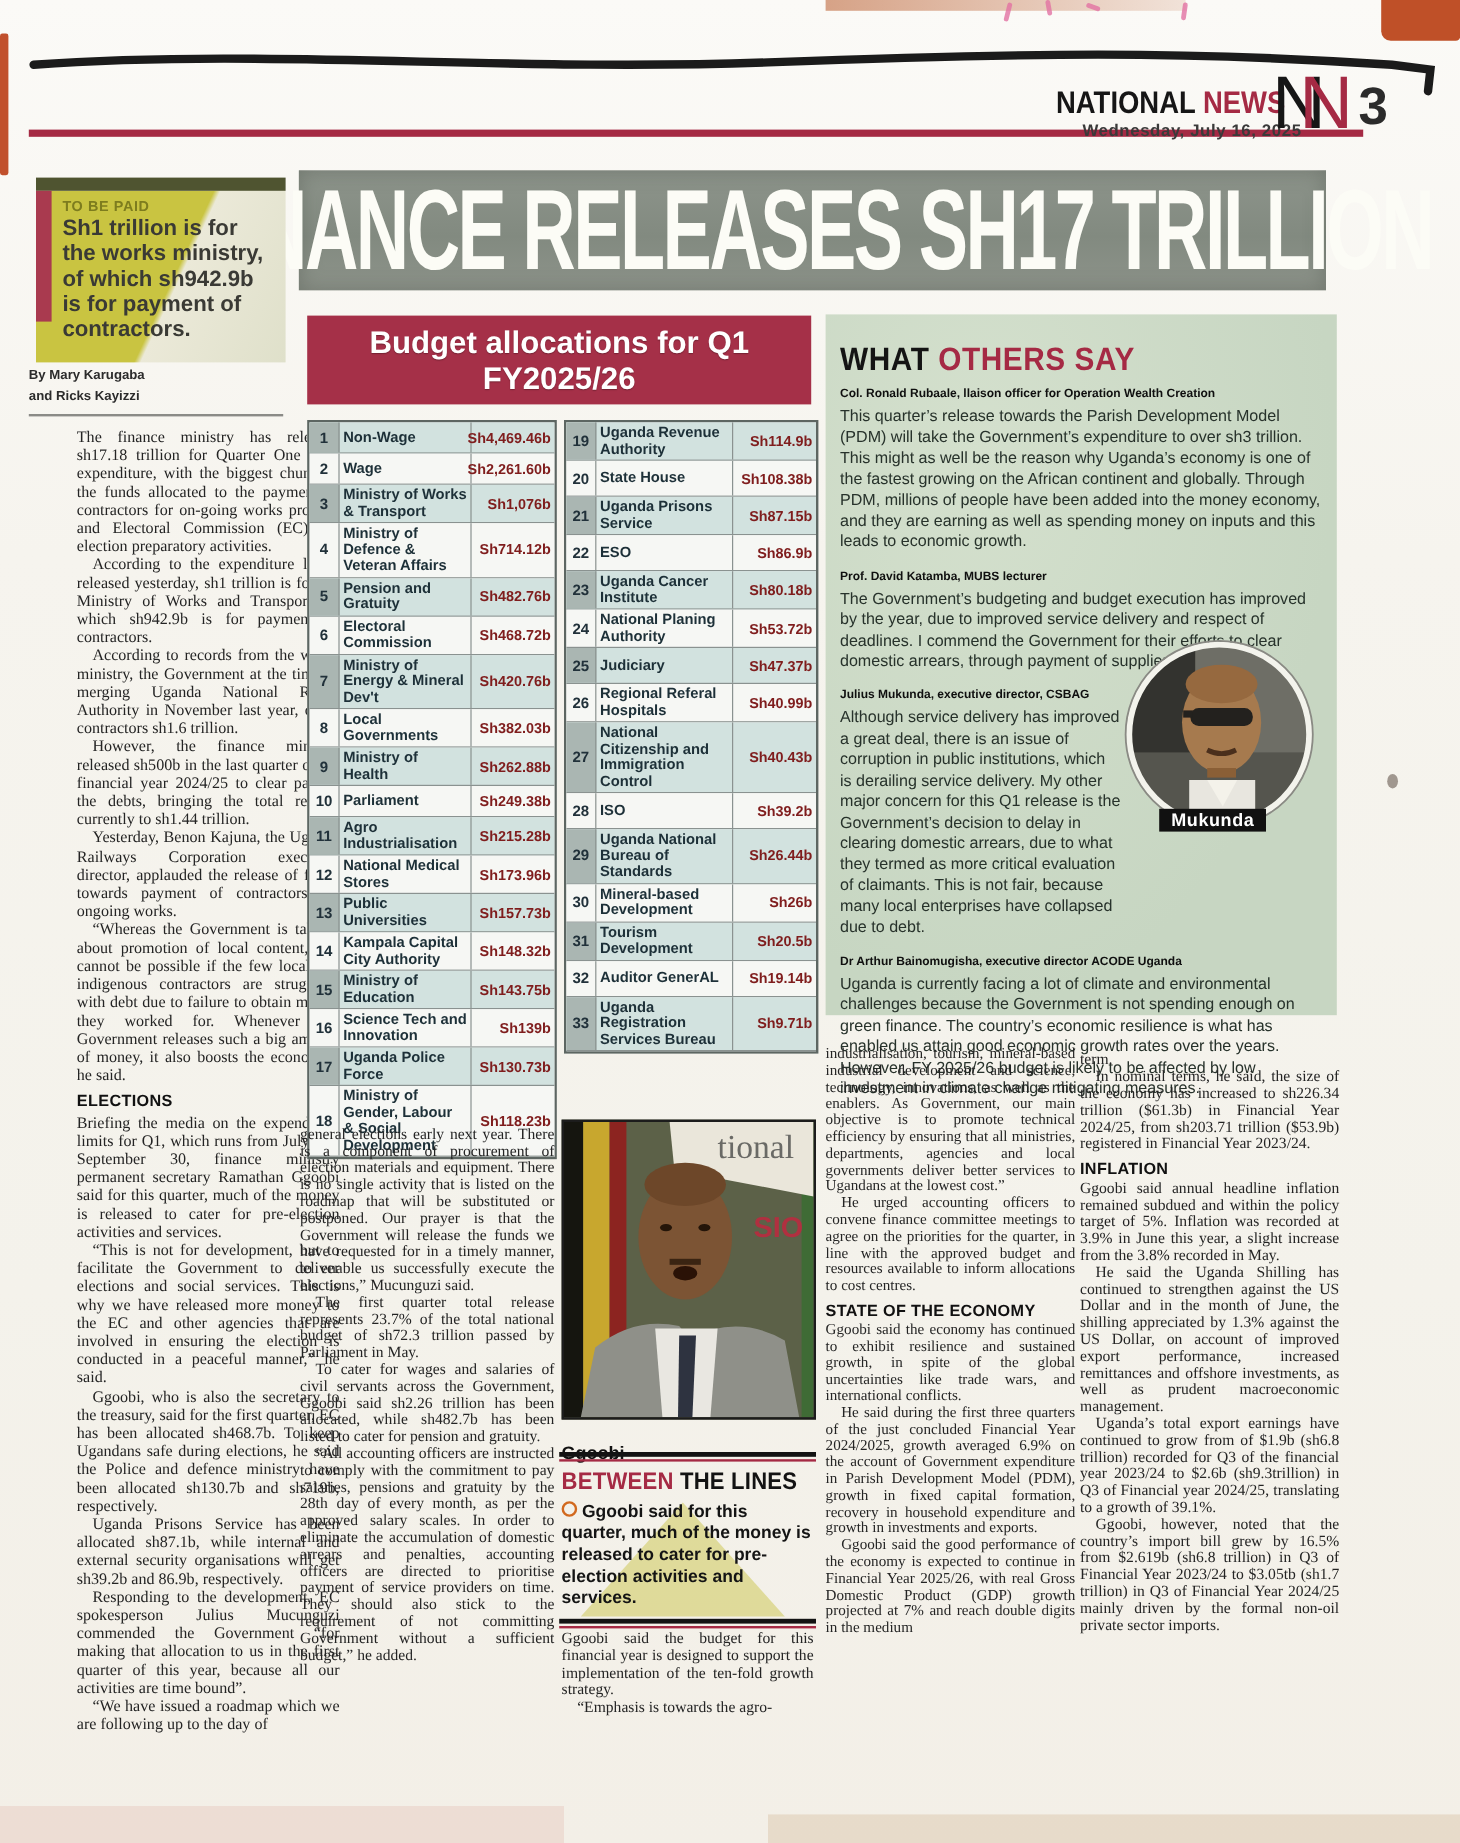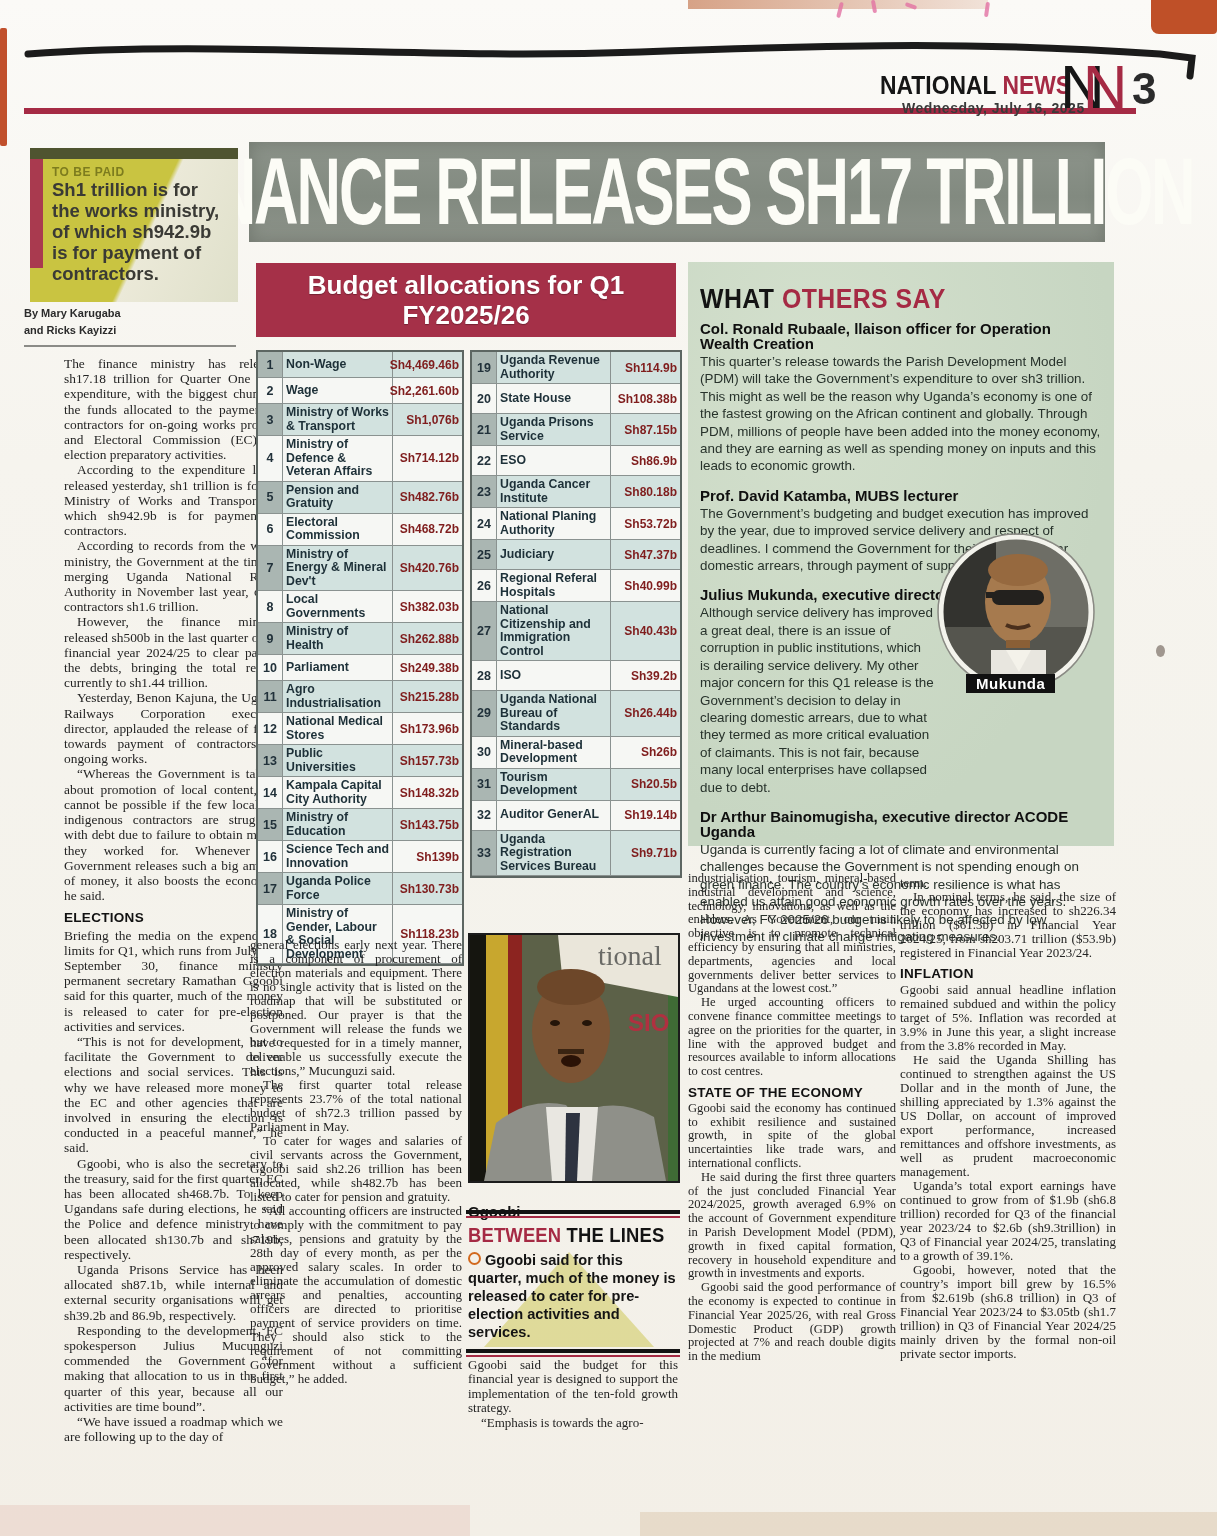--- a/index.html
+++ b/index.html
@@ -74,21 +74,21 @@
   .brow:nth-child(odd) .bno{background:#aab6b2;}
   .bitem{font-weight:600;font-size:12.3px;line-height:13.5px;color:#1d3038;}
   .bamt{justify-content:flex-end;font-weight:800;font-size:12px;color:#7f1d1d;border-left:1px solid #8a9290;text-align:right;}
   
   .wos{position:absolute;left:688px;top:262px;width:426px;height:584px;box-sizing:border-box;
     background:radial-gradient(ellipse at 30% 20%,#d4e0cd,var(--c-panel,#c7d6c2) 70%);padding:22px 12px;}
   .wos-title{font-family:"Liberation Sans",sans-serif;font-weight:800;font-size:27px;letter-spacing:.5px;
     transform:scaleX(.92);transform-origin:left;margin-bottom:6px;white-space:nowrap;}
   .wos-black{color:#141414;} .wos-red{color:var(--c-brand,#a52a44);}
   .quote{margin-bottom:13px;position:relative;}
-  .q-speaker{font-family:"Liberation Sans",sans-serif;font-weight:800;font-size:15px;color:#0f0f0f;line-height:15px;margin-bottom:2px;}
+  .q-speaker{font-family:"Liberation Sans",sans-serif;font-weight:800;font-size:10px;color:#0f0f0f;line-height:15px;margin-bottom:2px;}
   .q-text{font-family:"Liberation Sans",sans-serif;font-size:13.4px;line-height:17.4px;color:#27322b;}
   .quote.with-photo .q-text,.quote.with-photo .q-speaker{padding-right:168px;}
   .quote.with-photo .q-speaker{padding-right:0;}
   .mukunda{position:absolute;left:248px;top:270px;width:160px;height:160px;}
   .mukunda svg{display:block;}
   .mukunda-caption{position:absolute;left:30px;top:142px;background:#111;color:#fff;
     font-family:"Liberation Sans",sans-serif;font-weight:800;font-size:15px;padding:1px 10px;letter-spacing:.5px;}
   
   .ggoobi{position:absolute;left:468px;top:933px;width:212px;margin:0;}
   .ggoobi-frame{border:2px solid #1c1c1c;width:208px;height:246px;overflow:hidden;background:#5c6148;}

